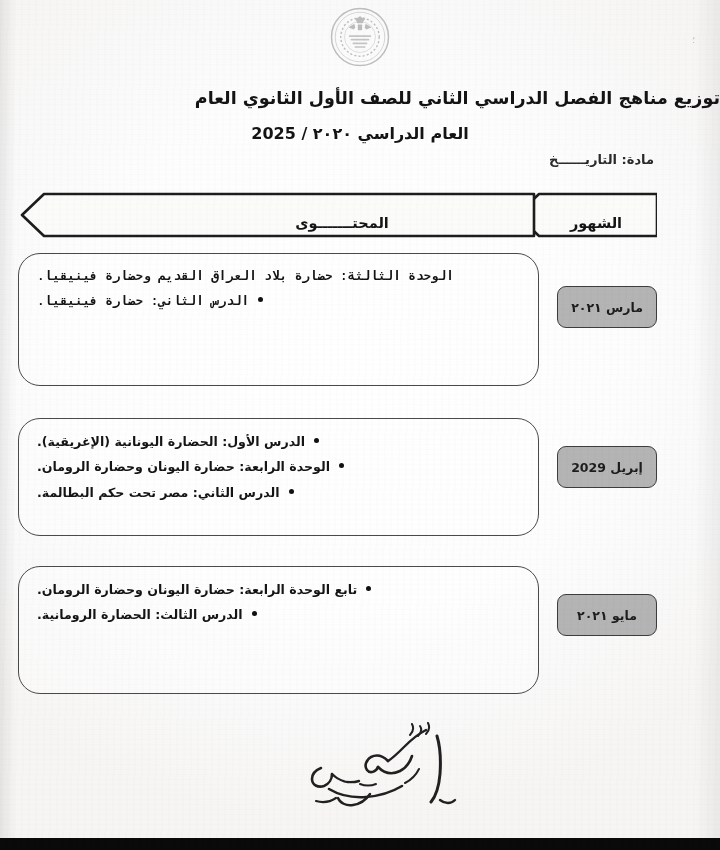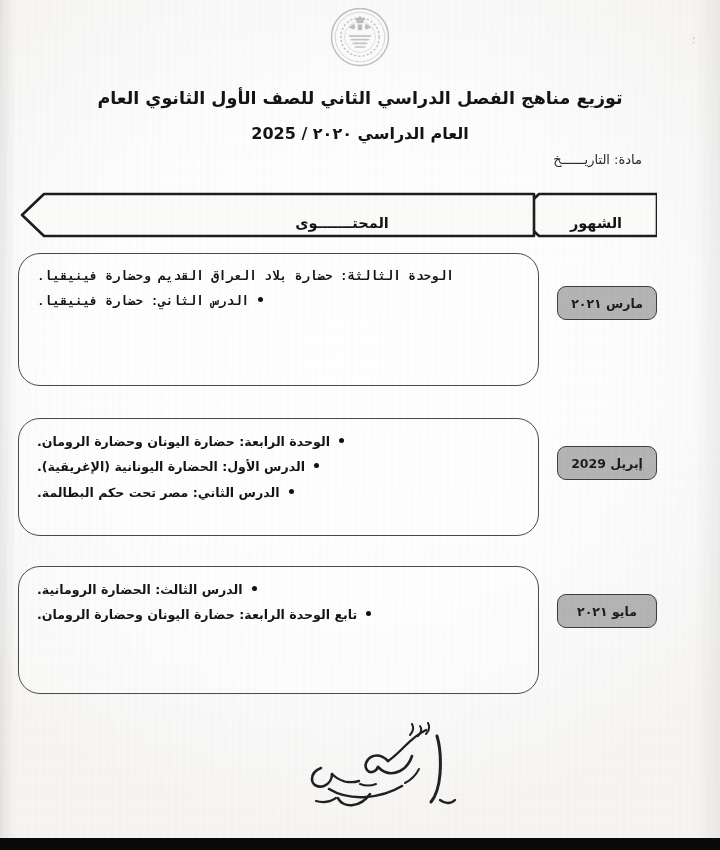--- a/index.html
+++ b/index.html
@@ -60,41 +60,40 @@
     height: 62px;
     opacity: .55;
   }
   .logo-wrap svg { display: block; width: 100%; height: 100%; }
 
   
   .title-main {
     position: absolute;
     top: 88px;
     left: 0; right: 0;
-    text-align: center;
     font-size: 17.5px;
     font-weight: 700;
     letter-spacing: .2px;
     color: #141414;
   }
   .title-sub {
     position: absolute;
     top: 124px;
     left: 0; right: 0;
     text-align: center;
     font-size: 16px;
     font-weight: 700;
     color: #141414;
   }
   .subject-line {
     position: absolute;
     top: 152px;
-    right: 78px;
+    right: 66px;
     font-size: 13px;
-    font-weight: 400;
+    font-weight: 700;
     color: #2b2b2b;
     letter-spacing: .5px;
   }
   .margin-mark {
     position: absolute;
     top: 36px;
     right: 25px;
     font-size: 9px;
     color: #b5b5b5;
     letter-spacing: 1px;
@@ -172,21 +171,21 @@
     flex: 0 0 auto;
     transform: translateY(-3px);
   }
   .bullet.hidden { visibility: hidden; }
 
   
   .month-badge {
     position: absolute;
     right: 0;
     width: 100px;
-    height: 34px;
+    height: 42px;
     border: 1.8px solid #3d3d3d;
     border-radius: 9px;
     background: #b4b4b4;
     display: flex;
     align-items: center;
     justify-content: center;
     font-size: 12.5px;
     font-weight: 700;
     color: #1d1d1d;
     letter-spacing: .4px;
@@ -264,43 +263,43 @@
         <span>الدرس الثاني: حضارة فينيقيا.</span>
       </div>
     </div>
     <div class="month-badge badge-1">مارس ٢٠٢١</div>
   </div>
 
   <div class="row row-2">
     <div class="content-card card-h2">
       <div class="card-line">
         <span class="bullet"></span>
+        <span>الدرس الأول: الحضارة اليونانية (الإغريقية).</span>
+      </div>
+      <div class="card-line">
+        <span class="bullet"></span>
         <span>الوحدة الرابعة: حضارة اليونان وحضارة الرومان.</span>
-      </div>
-      <div class="card-line">
-        <span class="bullet"></span>
-        <span>الدرس الأول: الحضارة اليونانية (الإغريقية).</span>
       </div>
       <div class="card-line">
         <span class="bullet"></span>
         <span>الدرس الثاني: مصر تحت حكم البطالمة.</span>
       </div>
     </div>
     <div class="month-badge badge-2">إبريل 2029</div>
   </div>
 
   <div class="row row-3">
     <div class="content-card card-h3">
       <div class="card-line">
         <span class="bullet"></span>
+        <span>تابع الوحدة الرابعة: حضارة اليونان وحضارة الرومان.</span>
+      </div>
+      <div class="card-line">
+        <span class="bullet"></span>
         <span>الدرس الثالث: الحضارة الرومانية.</span>
-      </div>
-      <div class="card-line">
-        <span class="bullet"></span>
-        <span>تابع الوحدة الرابعة: حضارة اليونان وحضارة الرومان.</span>
       </div>
     </div>
     <div class="month-badge badge-3">مايو ٢٠٢١</div>
   </div>
 
   <div class="signature">
     <svg viewBox="0 0 215 105" xmlns="http://www.w3.org/2000/svg" fill="none" stroke="#111" stroke-linecap="round" stroke-linejoin="round">
       <path d="M152 16c-6 3-14 9-22 17-6 6-11 11-16 14" stroke-width="2.4"></path>
       <path d="M138 10c2 4 1 8-2 11M146 12c2 3 1 7-2 10M154 9c2 4 1 8-2 11" stroke-width="2"></path>
       <path d="M114 47c-5-5-11-7-17-4-5 3-7 9-4 13 3 4 9 2 11-3" stroke-width="2.6"></path>

